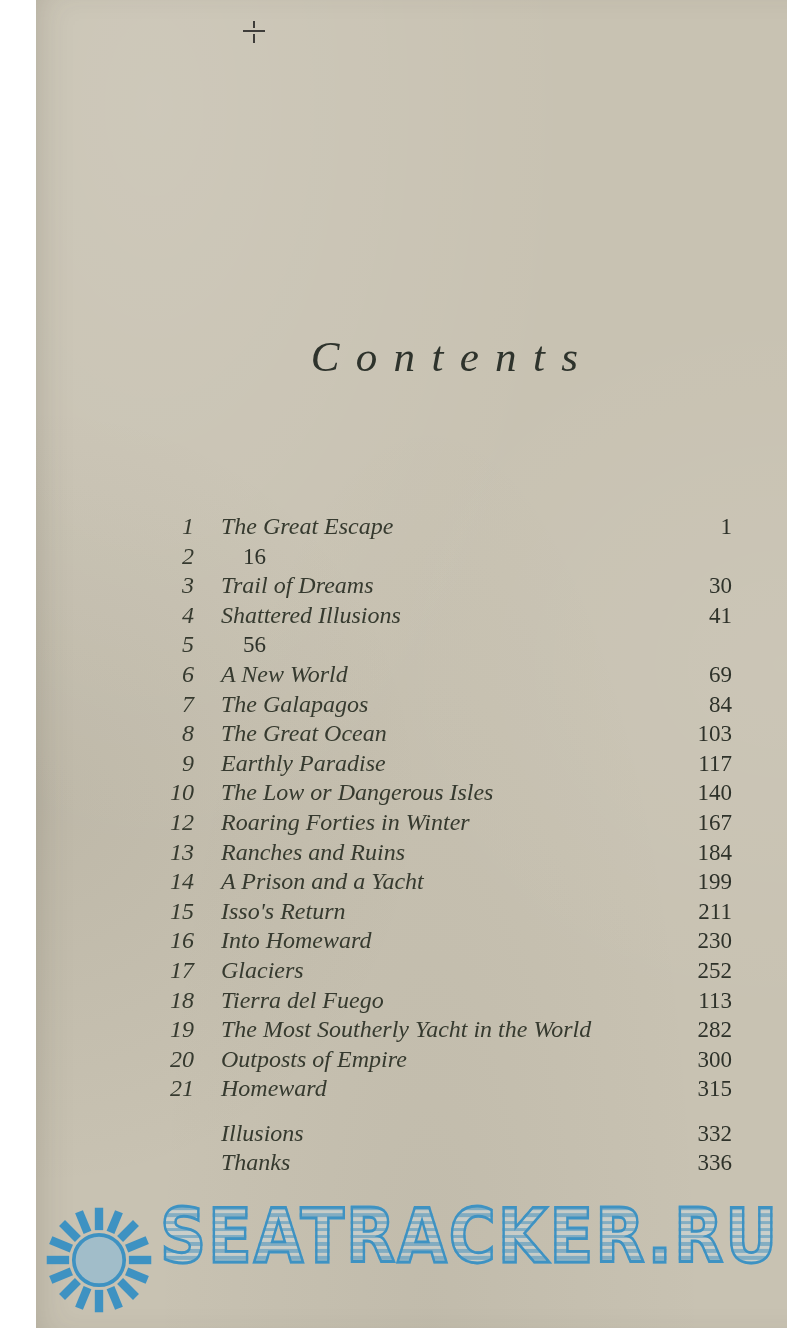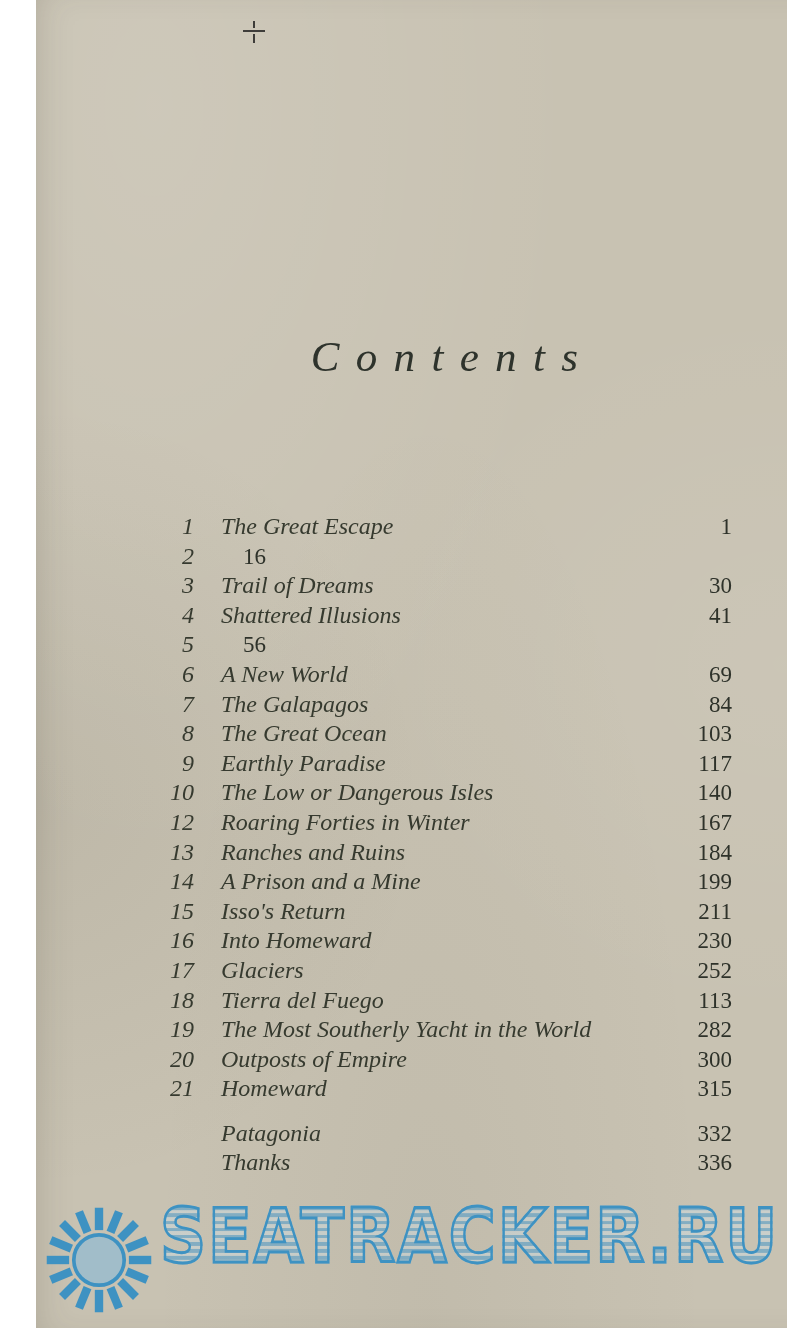--- a/index.html
+++ b/index.html
@@ -145,21 +145,21 @@
         <span class="t">Roaring Forties in Winter</span>
         <span class="pg">167</span>
       </div>
       <div class="row">
         <span class="num">13</span>
         <span class="t">Ranches and Ruins</span>
         <span class="pg">184</span>
       </div>
       <div class="row">
         <span class="num">14</span>
-        <span class="t">A Prison and a Mine</span>
+        <span class="t">A Prison and a Yacht</span>
         <span class="pg">199</span>
       </div>
       <div class="row">
         <span class="num">15</span>
         <span class="t">Isso's Return</span>
         <span class="pg">211</span>
       </div>
       <div class="row">
         <span class="num">16</span>
         <span class="t">Into Homeward</span>
@@ -186,21 +186,21 @@
         <span class="pg">300</span>
       </div>
       <div class="row">
         <span class="num">21</span>
         <span class="t">Homeward</span>
         <span class="pg">315</span>
       </div>
       <div class="back-matter">
         <div class="row">
           <span class="num"></span>
-          <span class="t">Patagonia</span>
+          <span class="t">Illusions</span>
           <span class="pg">332</span>
         </div>
         <div class="row">
           <span class="num"></span>
           <span class="t">Thanks</span>
           <span class="pg">336</span>
         </div>
       </div>
     </div>
 

